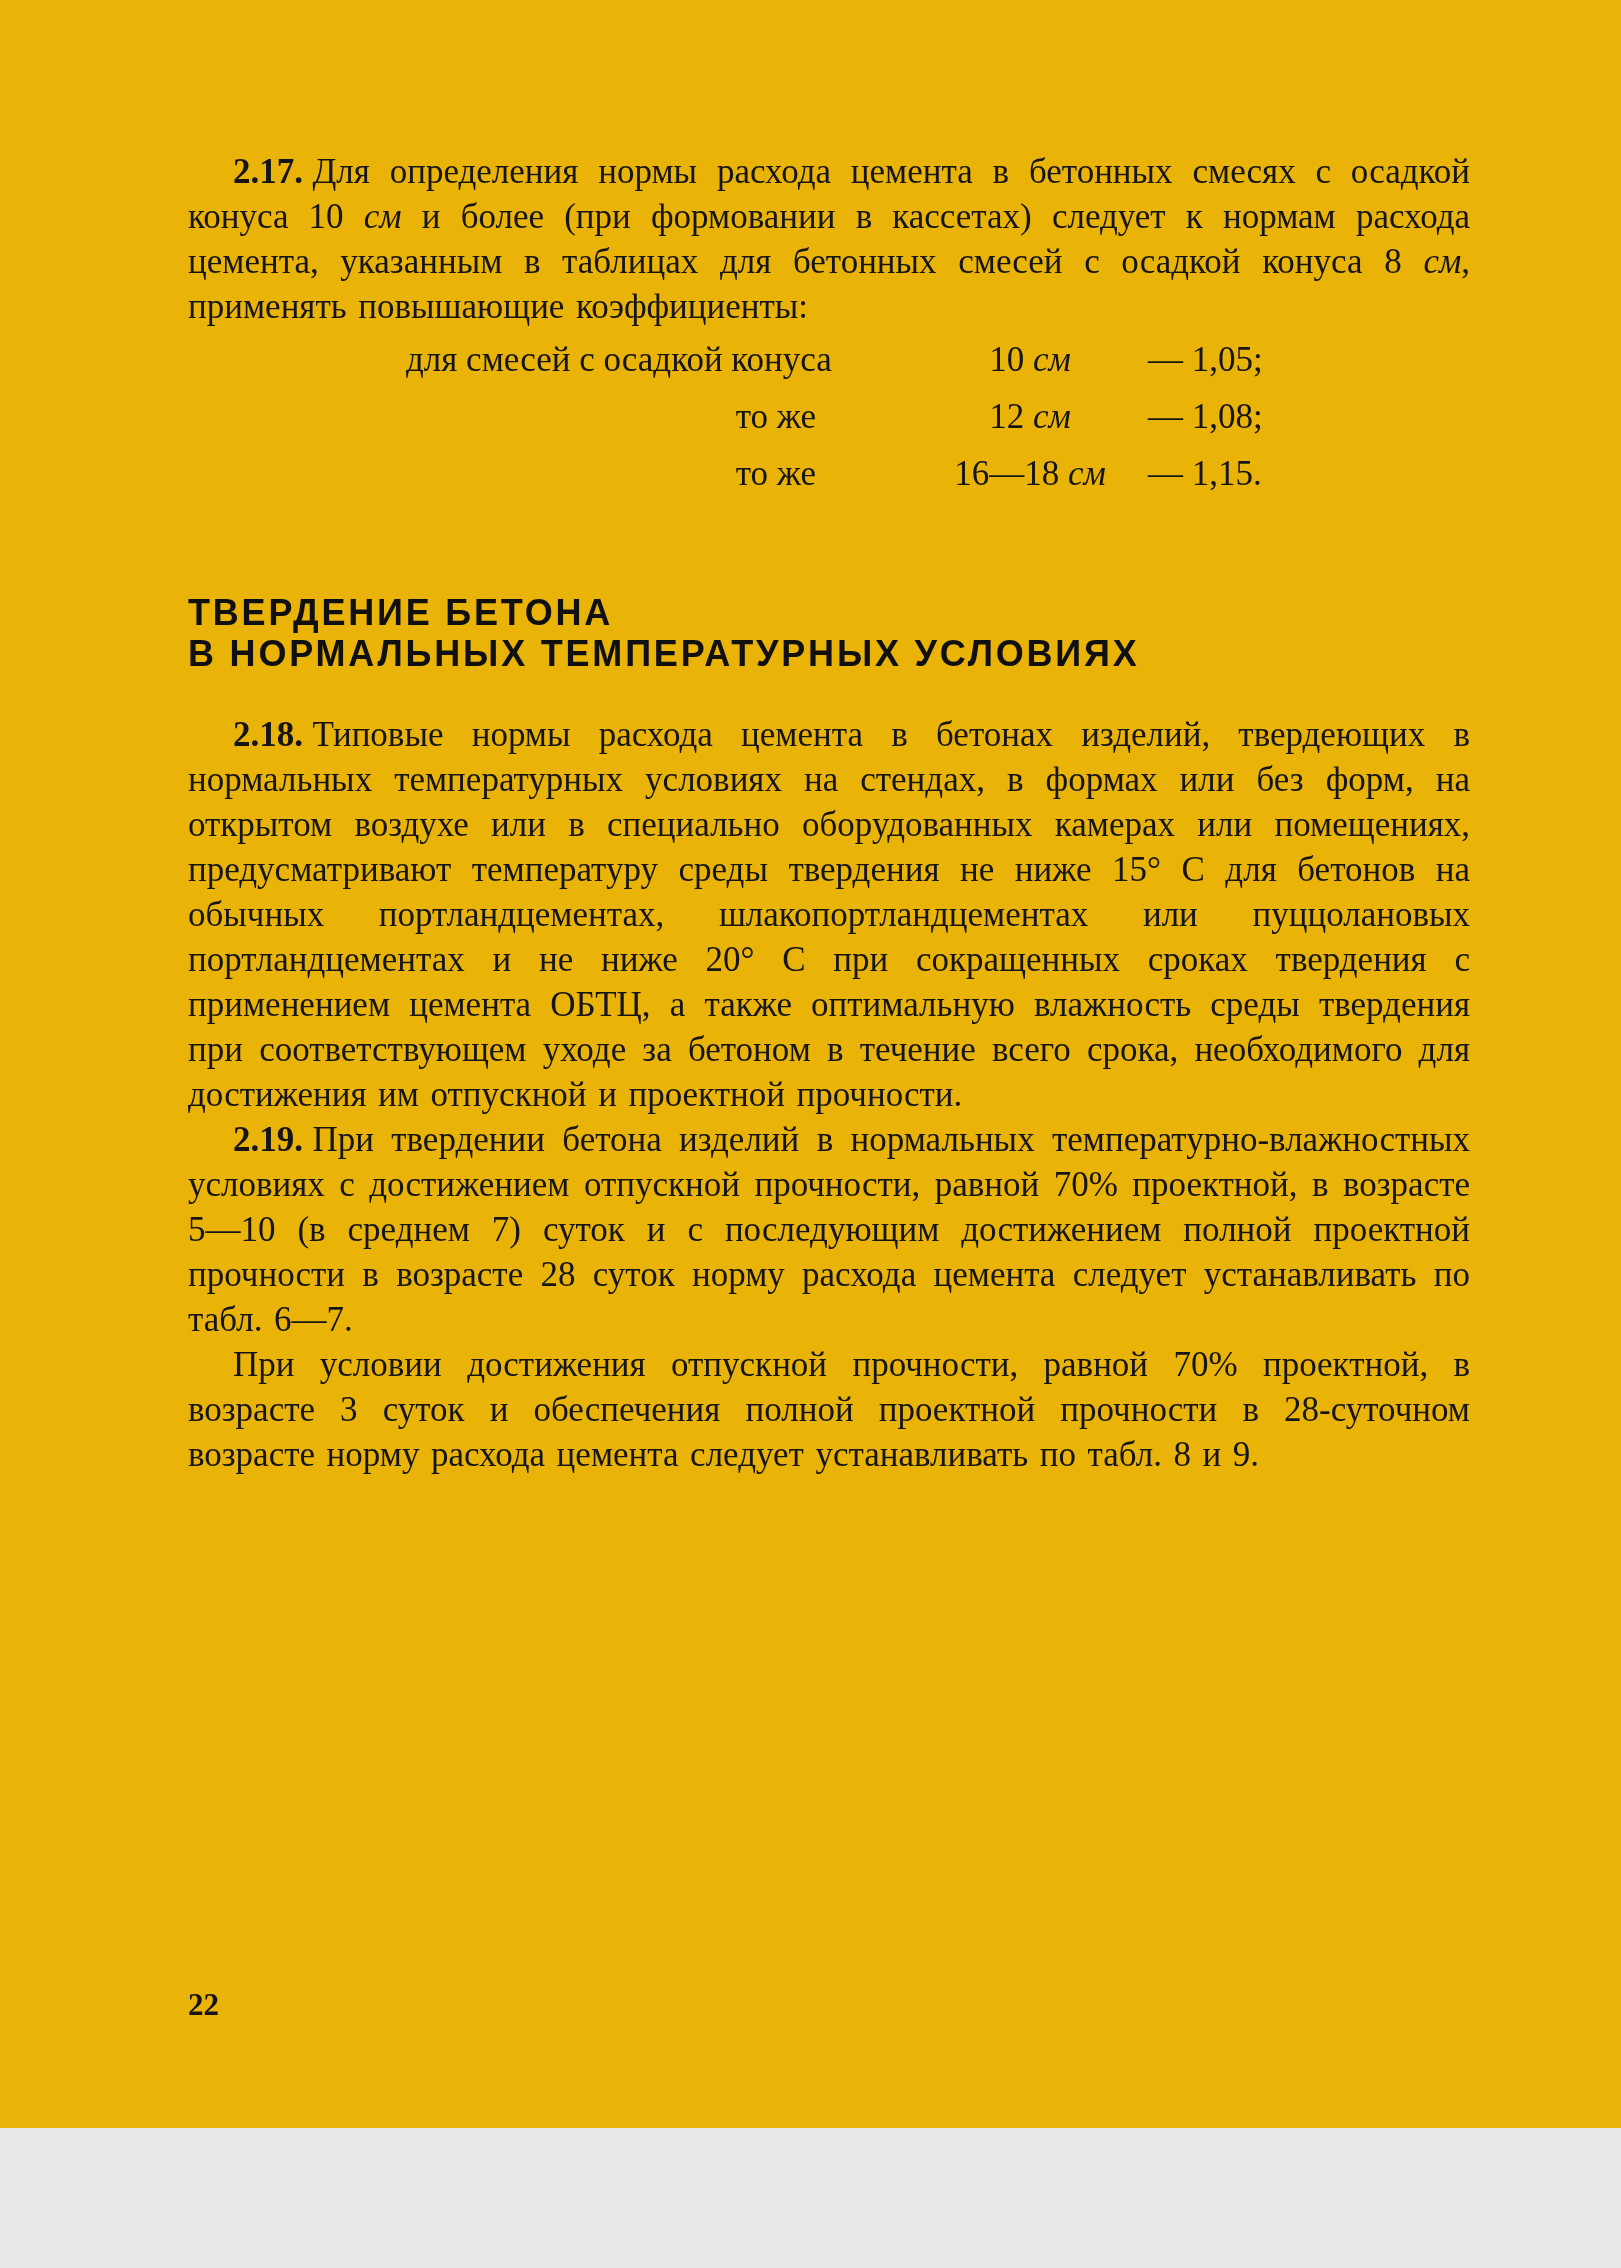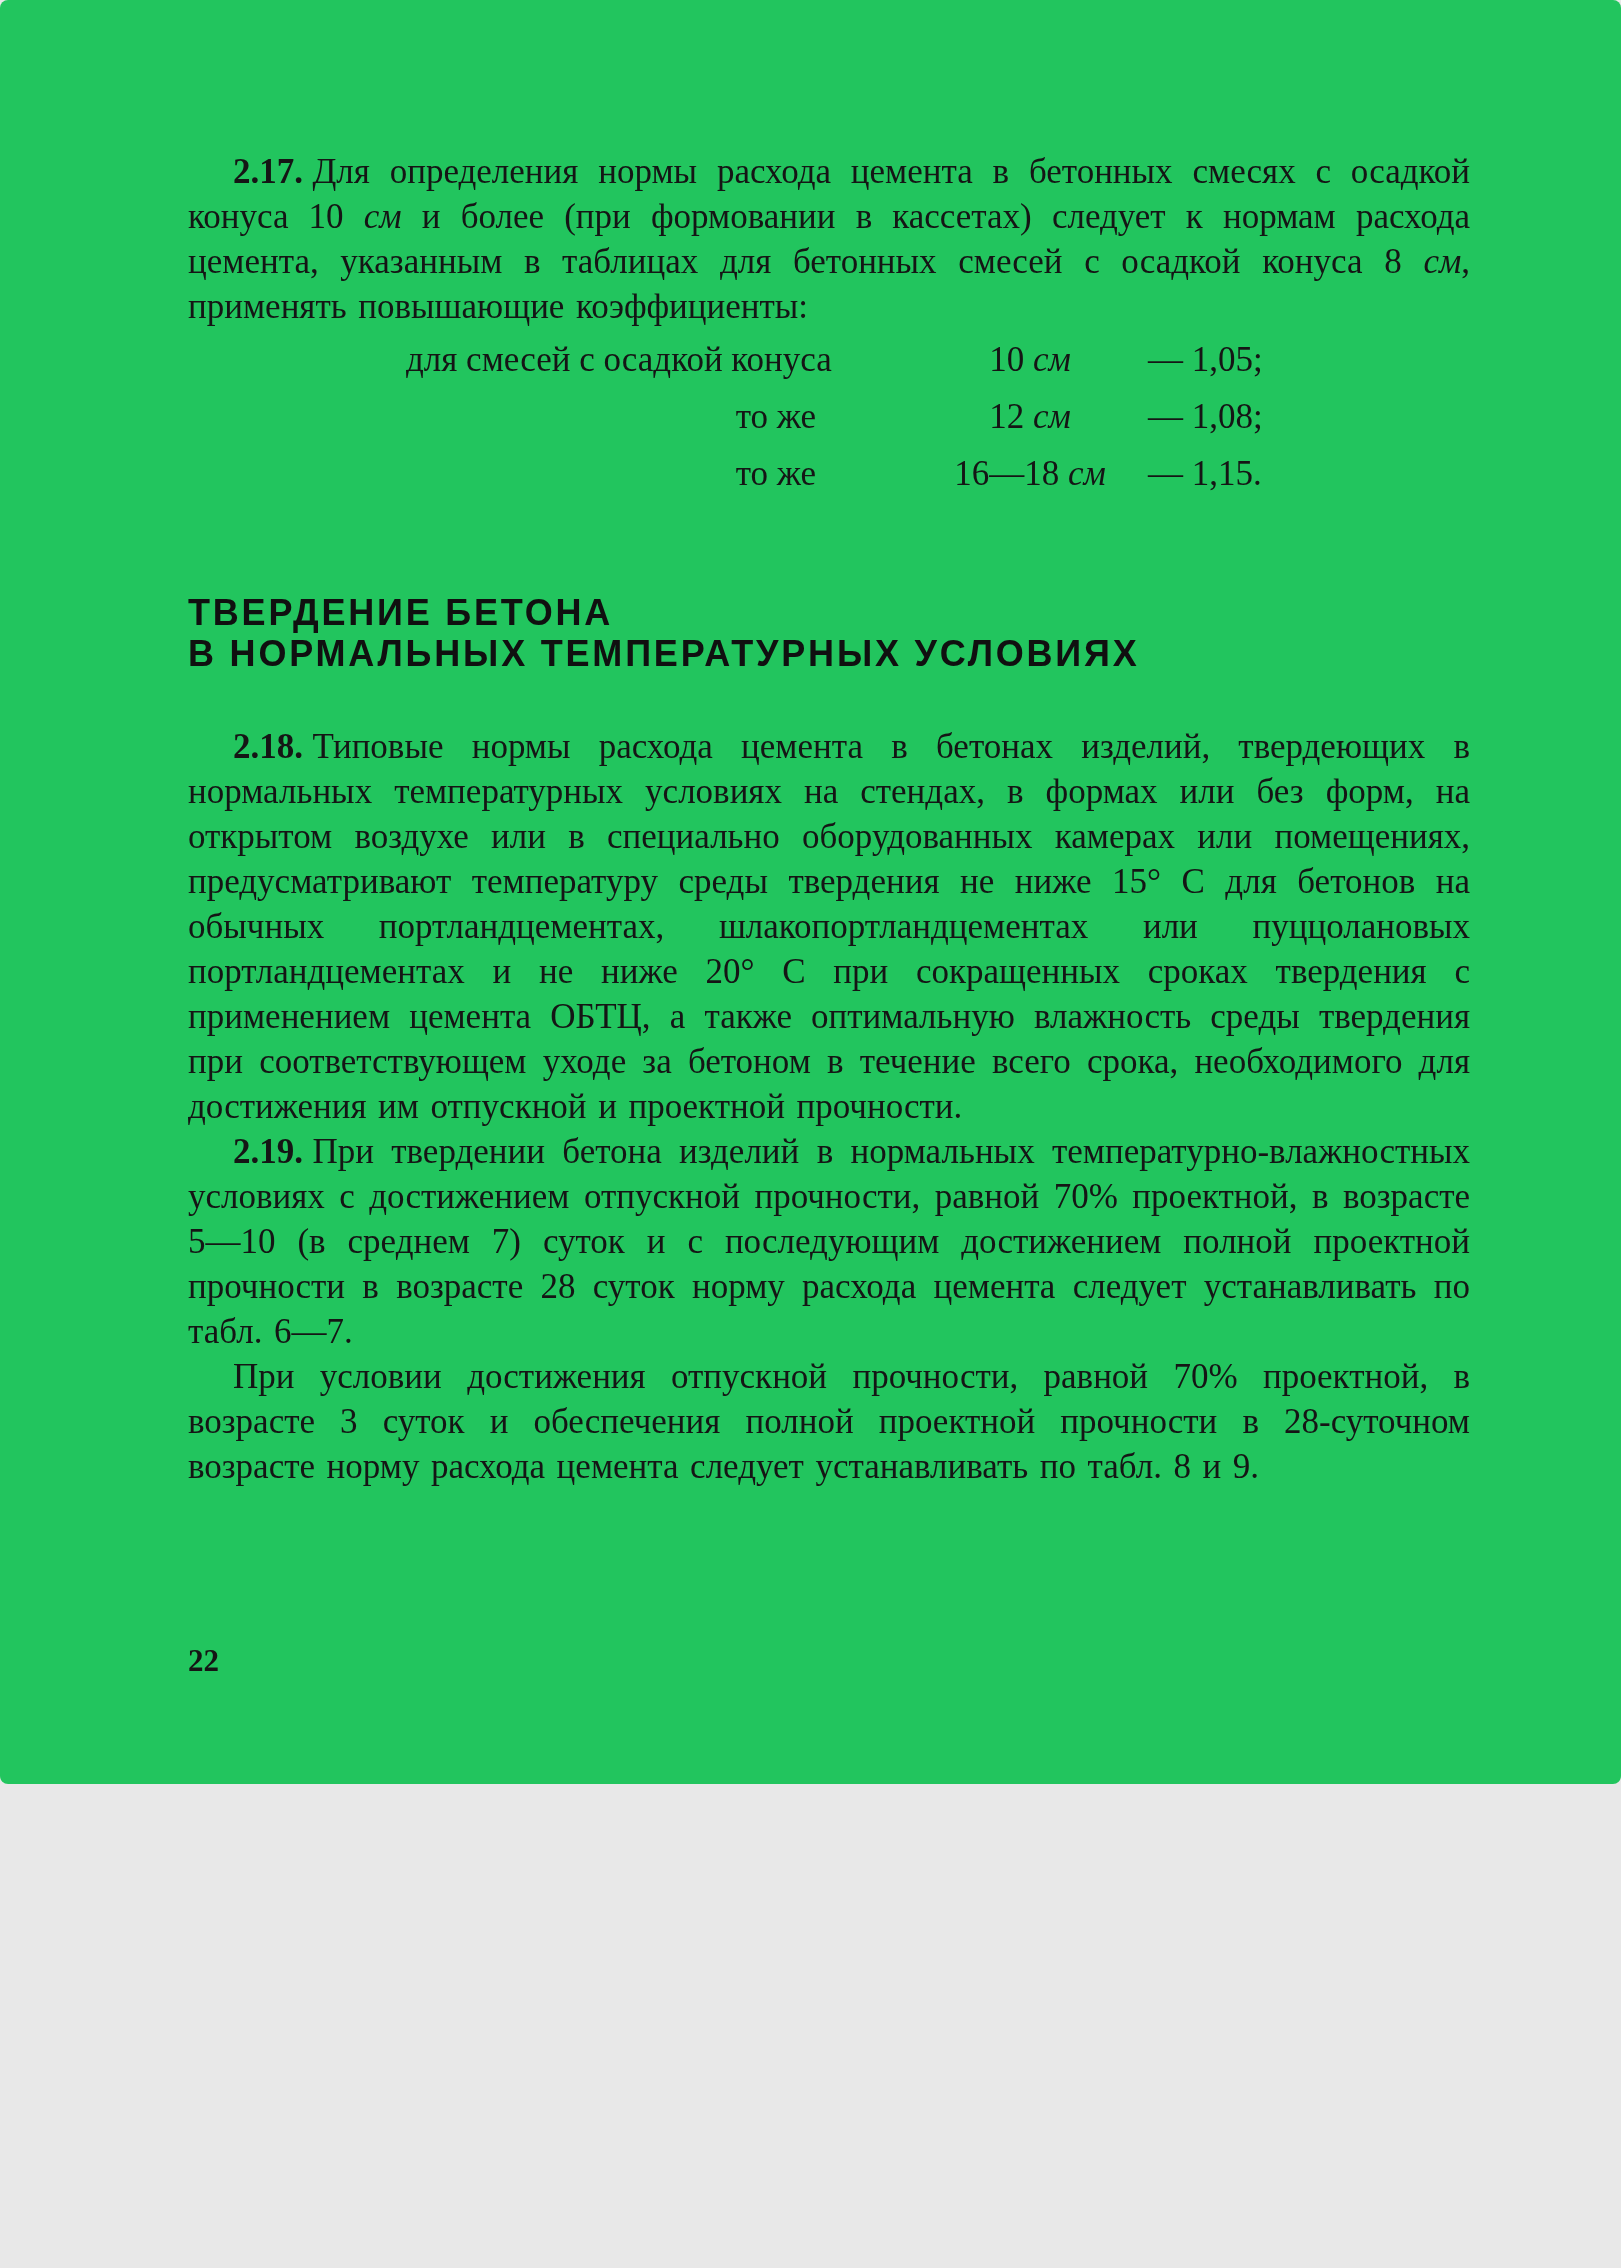--- a/index.html
+++ b/index.html
@@ -4,27 +4,26 @@
 <title>Document page</title>
 <style>
   html, body {
     margin: 0;
     padding: 0;
     background: #e8e8e8;
   }
   .page {
     position: relative;
     width: 1621px;
-    height: 1784px;
+    height: 2128px;
     margin: 0 auto;
-    background: #22c55e;
+    background: #eab308;
     color: #151515;
     font-family: "Liberation Serif", "DejaVu Serif", serif;
     overflow: hidden;
-    border-radius: 8px;
   }
   .content {
     position: absolute;
     left: 188px;
     top: 149px;
     width: 1282px;
   }
   .para {
     margin: 0;
     font-size: 35px;
@@ -63,21 +62,21 @@
     margin: 96px 0 0 0;
     text-align: left;
     font-family: "Liberation Sans", "DejaVu Sans", sans-serif;
     font-weight: bold;
     font-size: 36px;
     line-height: 41px;
     letter-spacing: 2.8px;
     color: #101010;
   }
   .heading .h-line { display: block; }
-  .after-heading { margin-top: 50px; }
+  .after-heading { margin-top: 38px; }
   .page-number {
     position: absolute;
     left: 188px;
     bottom: 105px;
     font-size: 31px;
     font-weight: bold;
     font-family: "Liberation Serif", "DejaVu Serif", serif;
     color: #151515;
   }
 </style>

